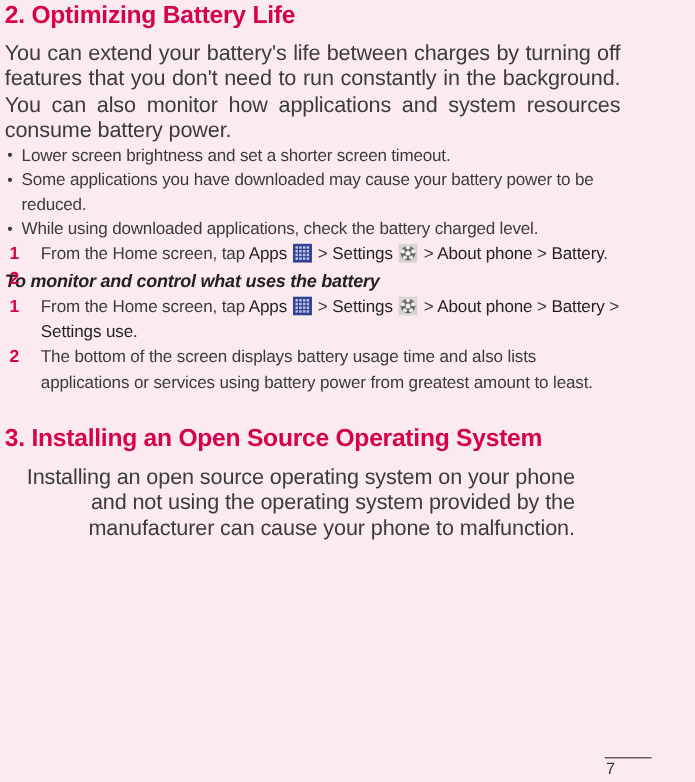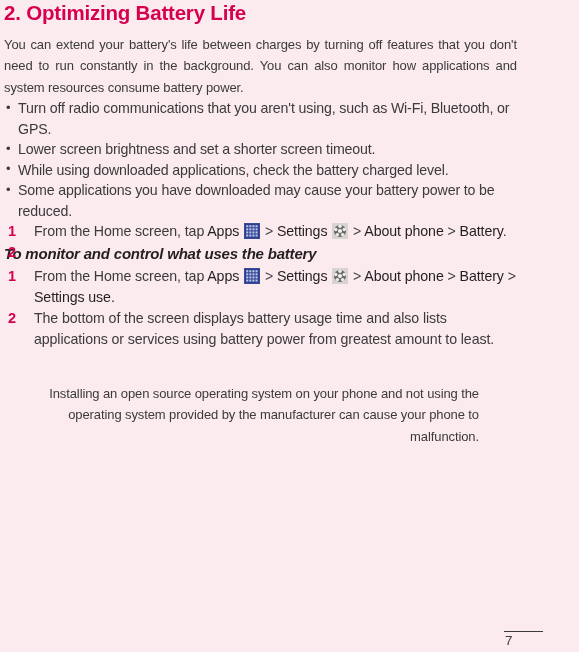--- a/index.html
+++ b/index.html
@@ -31,21 +31,21 @@
     margin: 0;
     padding: 1px 0 0 0;
   }
   .section-title.second {
     padding-top: 0;
     font-size: 20.5px;
   }
 
   
   p.body {
-    font-size: 13px;
+    font-size: 18px;
     line-height: 21.5px;
     margin: 9px 0 0 0;
     color: #3b3b3b;
     text-align: justify;
     letter-spacing: -0.1px;
     padding-right: 32px;
   }
   p.body.narrow { padding-right: 70px; text-align: right; }
 
   
@@ -141,24 +141,23 @@
 <body>
 
 <div class="page">
 
   <h1 class="section-title">2. Optimizing Battery Life</h1>
 
   <p class="body">You can extend your battery's life between charges by turning off features that you don't need to run constantly in the background. You can also monitor how applications and system resources consume battery power.</p>
 
 
   <ul class="bullets">
-    <li>Turn off radio communications that you aren't using, such as Wi-Fi, Bluetooth, or GPS.</li>
     <li>Lower screen brightness and set a shorter screen timeout.</li>
+    <li>Some applications you have downloaded may cause your battery power to be reduced.</li>
     <li>While using downloaded applications, check the battery charged level.</li>
-    <li>Some applications you have downloaded may cause your battery power to be reduced.</li>
   </ul>
 
 
   <ol class="steps">
     <li>
       <span class="num">1</span>
       <span class="rich"><span>From the Home screen, tap </span><span class="b">Apps</span><span> </span><span class="ic"><svg width="16" height="16" viewBox="0 0 16 16">
               <rect x="0" y="0" width="16" height="16" fill="#3a4a96"></rect>
               <rect x="1" y="1" width="14" height="14" fill="#2e3f8f"></rect>
               <rect x="2.2" y="2.2" width="2.1" height="2.1" fill="#b9c4e8"></rect>
@@ -229,20 +228,21 @@
             </svg></span><span> &gt; </span><span class="b">About phone</span><span> &gt; </span><span class="b">Battery</span><span> &gt; </span><span class="b">Settings use.</span></span>
     </li>
     <li>
       <span class="num">2</span>
       <span class="rich"><span>The bottom of the screen displays battery usage time and also lists applications or services using battery power from greatest amount to least.</span></span>
     </li>
   </ol>
 
   <div class="sp3"></div>
 
+  <h1 class="section-title second">3. Installing an Open Source Operating System</h1>
 
   <p class="body narrow">Installing an open source operating system on your phone and not using the operating system provided by the manufacturer can cause your phone to malfunction.</p>
 
   <div class="footer">
     <div class="rule"></div>
     <div class="pgnum">7</div>
   </div>
 
 </div>
 

